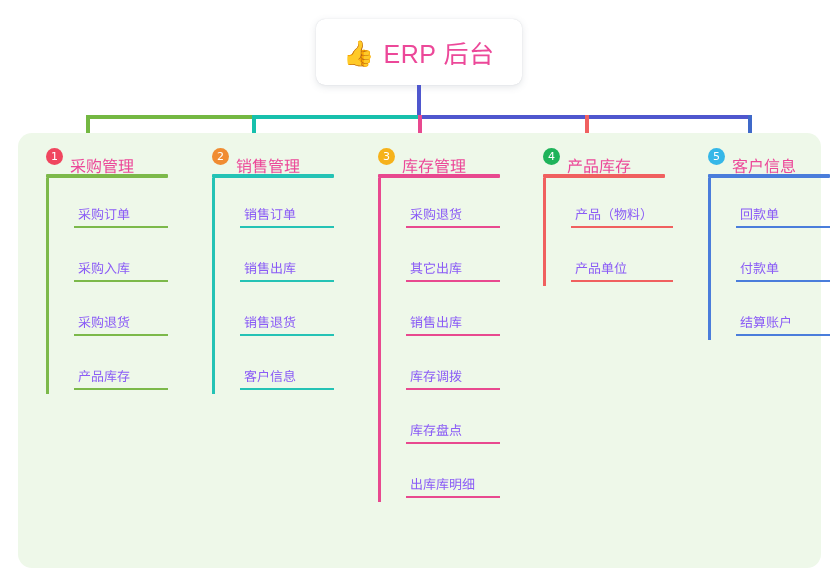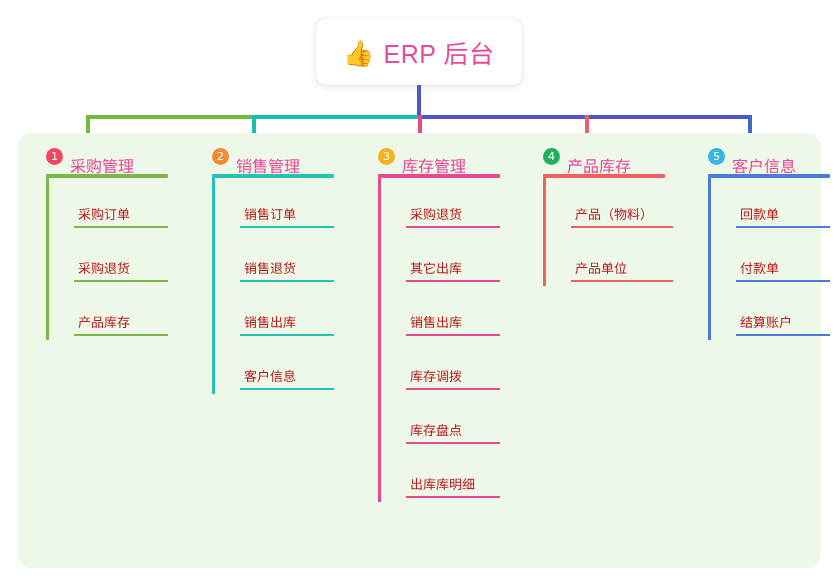--- a/index.html
+++ b/index.html
@@ -138,21 +138,21 @@
   .leaf {
     height: 54px;
     position: relative;
     box-sizing: border-box;
   }
   .leaf-label {
     position: absolute;
     left: 4px;
     bottom: 9px;
     font-size: 13px;
-    color: #b91c1c;
+    color: #8b5cf6;
     white-space: nowrap;
   }
   .leaf-rule {
     position: absolute;
     left: 0;
     right: 0;
     bottom: 4px;
     height: 2px;
   }
 </style>
@@ -188,20 +188,24 @@
           <span class="col-title">采购管理</span>
         </div>
         <div class="head-rule" style="width: 122px; background: rgb(124, 185, 74);"></div>
         <div class="branch">
           <div class="spine" style="background: rgb(124, 185, 74);"></div>
           <div class="leaf">
             <span class="leaf-label">采购订单</span>
             <div class="leaf-rule" style="background: rgb(124, 185, 74); width: 94px;"></div>
           </div>
           <div class="leaf">
+            <span class="leaf-label">采购入库</span>
+            <div class="leaf-rule" style="background: rgb(124, 185, 74); width: 94px;"></div>
+          </div>
+          <div class="leaf">
             <span class="leaf-label">采购退货</span>
             <div class="leaf-rule" style="background: rgb(124, 185, 74); width: 94px;"></div>
           </div>
           <div class="leaf">
             <span class="leaf-label">产品库存</span>
             <div class="leaf-rule" style="background: rgb(124, 185, 74); width: 94px;"></div>
           </div>
         </div>
       </div>
       <div class="column" style="left: 190px;">
@@ -210,28 +214,28 @@
           <span class="col-title">销售管理</span>
         </div>
         <div class="head-rule" style="width: 122px; background: rgb(36, 195, 181);"></div>
         <div class="branch">
           <div class="spine" style="background: rgb(36, 195, 181);"></div>
           <div class="leaf">
             <span class="leaf-label">销售订单</span>
             <div class="leaf-rule" style="background: rgb(36, 195, 181); width: 94px;"></div>
           </div>
           <div class="leaf">
+            <span class="leaf-label">销售出库</span>
+            <div class="leaf-rule" style="background: rgb(36, 195, 181); width: 94px;"></div>
+          </div>
+          <div class="leaf">
             <span class="leaf-label">销售退货</span>
             <div class="leaf-rule" style="background: rgb(36, 195, 181); width: 94px;"></div>
           </div>
           <div class="leaf">
-            <span class="leaf-label">销售出库</span>
-            <div class="leaf-rule" style="background: rgb(36, 195, 181); width: 94px;"></div>
-          </div>
-          <div class="leaf">
             <span class="leaf-label">客户信息</span>
             <div class="leaf-rule" style="background: rgb(36, 195, 181); width: 94px;"></div>
           </div>
         </div>
       </div>
       <div class="column" style="left: 356px;">
         <div class="col-head">
           <span class="badge" style="background: rgb(246, 178, 27);">3</span>
           <span class="col-title">库存管理</span>
         </div>

